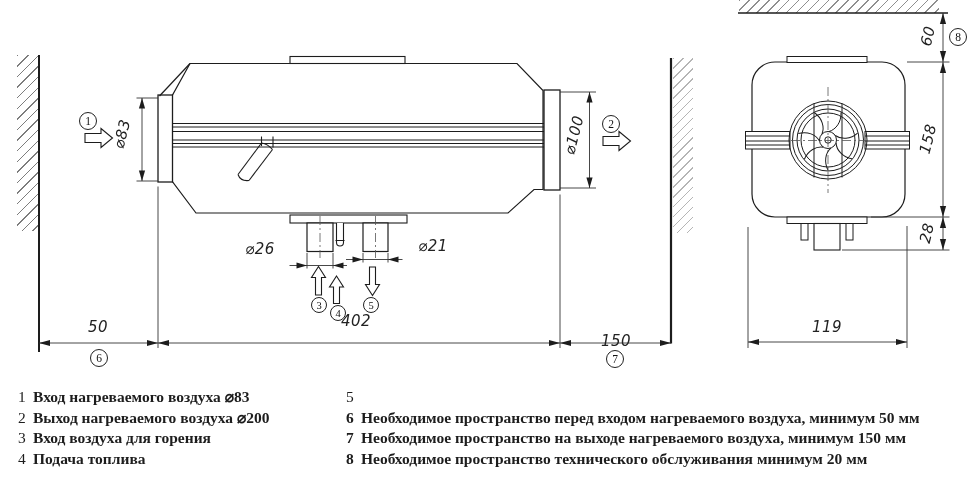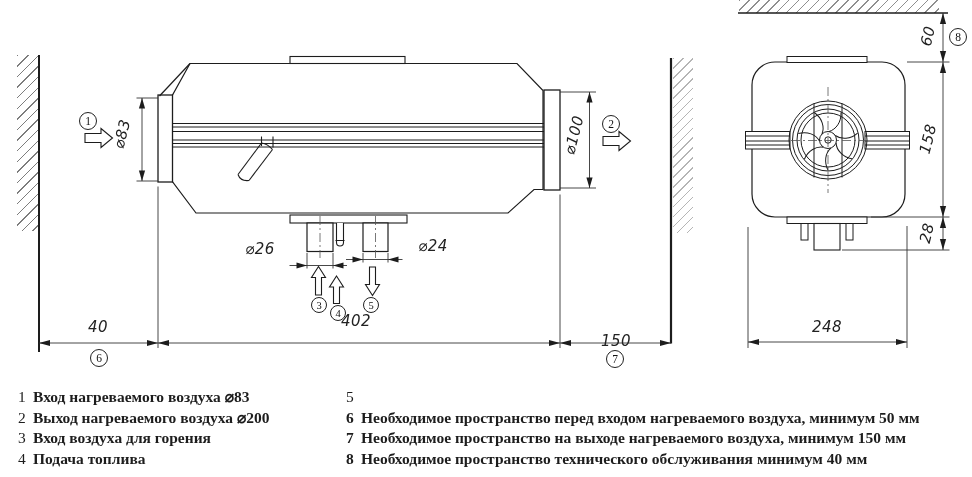--- a/index.html
+++ b/index.html
@@ -192,25 +192,25 @@
       <polygon points="943,217 939.9,228 946.1,228"></polygon>
         <polygon points="943,250 939.9,239 946.1,239"></polygon>
       <polygon points="748,342 759,338.9 759,345.1"></polygon>
         <polygon points="907,342 896,338.9 896,345.1"></polygon>
     </g>
   </svg>
 
   <span class="dim rot" style="left:100px;top:125px;width:44px;">⌀83</span>
   <span class="dim rot" style="left:548px;top:126px;width:52px;">⌀100</span>
   <span class="dim" style="left:240px;top:240px;width:40px;">⌀26</span>
-  <span class="dim" style="left:413px;top:237px;width:40px;">⌀24</span>
-  <span class="dim" style="left:80px;top:318px;width:36px;">40</span>
+  <span class="dim" style="left:413px;top:237px;width:40px;">⌀21</span>
+  <span class="dim" style="left:80px;top:318px;width:36px;">50</span>
   <span class="dim" style="left:334px;top:312px;width:44px;">402</span>
   <span class="dim" style="left:596px;top:316px;width:40px;margin-top:16px;">150</span>
-  <span class="dim" style="left:805px;top:318px;width:44px;">248</span>
+  <span class="dim" style="left:805px;top:318px;width:44px;">119</span>
   <span class="dim rot" style="left:906px;top:27px;width:44px;">60</span>
   <span class="dim rot" style="left:904px;top:130px;width:48px;">158</span>
   <span class="dim rot" style="left:907px;top:224px;width:40px;">28</span>
 
   <div class="callout" style="left:79px;top:112px;">1</div>
   <div class="callout" style="left:602px;top:115px;">2</div>
   <div class="callout small" style="left:311px;top:297px;">3</div>
   <div class="callout small" style="left:330px;top:305px;">4</div>
   <div class="callout small" style="left:363px;top:297px;">5</div>
   <div class="callout" style="left:90px;top:349px;">6</div>
@@ -242,16 +242,16 @@
     <div class="legend-row bold">
       <span class="num">6</span>
       <span class="txt">Необходимое пространство перед входом нагреваемого воздуха, минимум 50 мм</span>
     </div>
     <div class="legend-row bold">
       <span class="num">7</span>
       <span class="txt">Необходимое пространство на выходе нагреваемого воздуха, минимум 150 мм</span>
     </div>
     <div class="legend-row bold">
       <span class="num">8</span>
-      <span class="txt">Необходимое пространство технического обслуживания минимум 40 мм</span>
+      <span class="txt">Необходимое пространство технического обслуживания минимум 20 мм</span>
     </div>
   </div>
 </div>
 
 </body></html>

